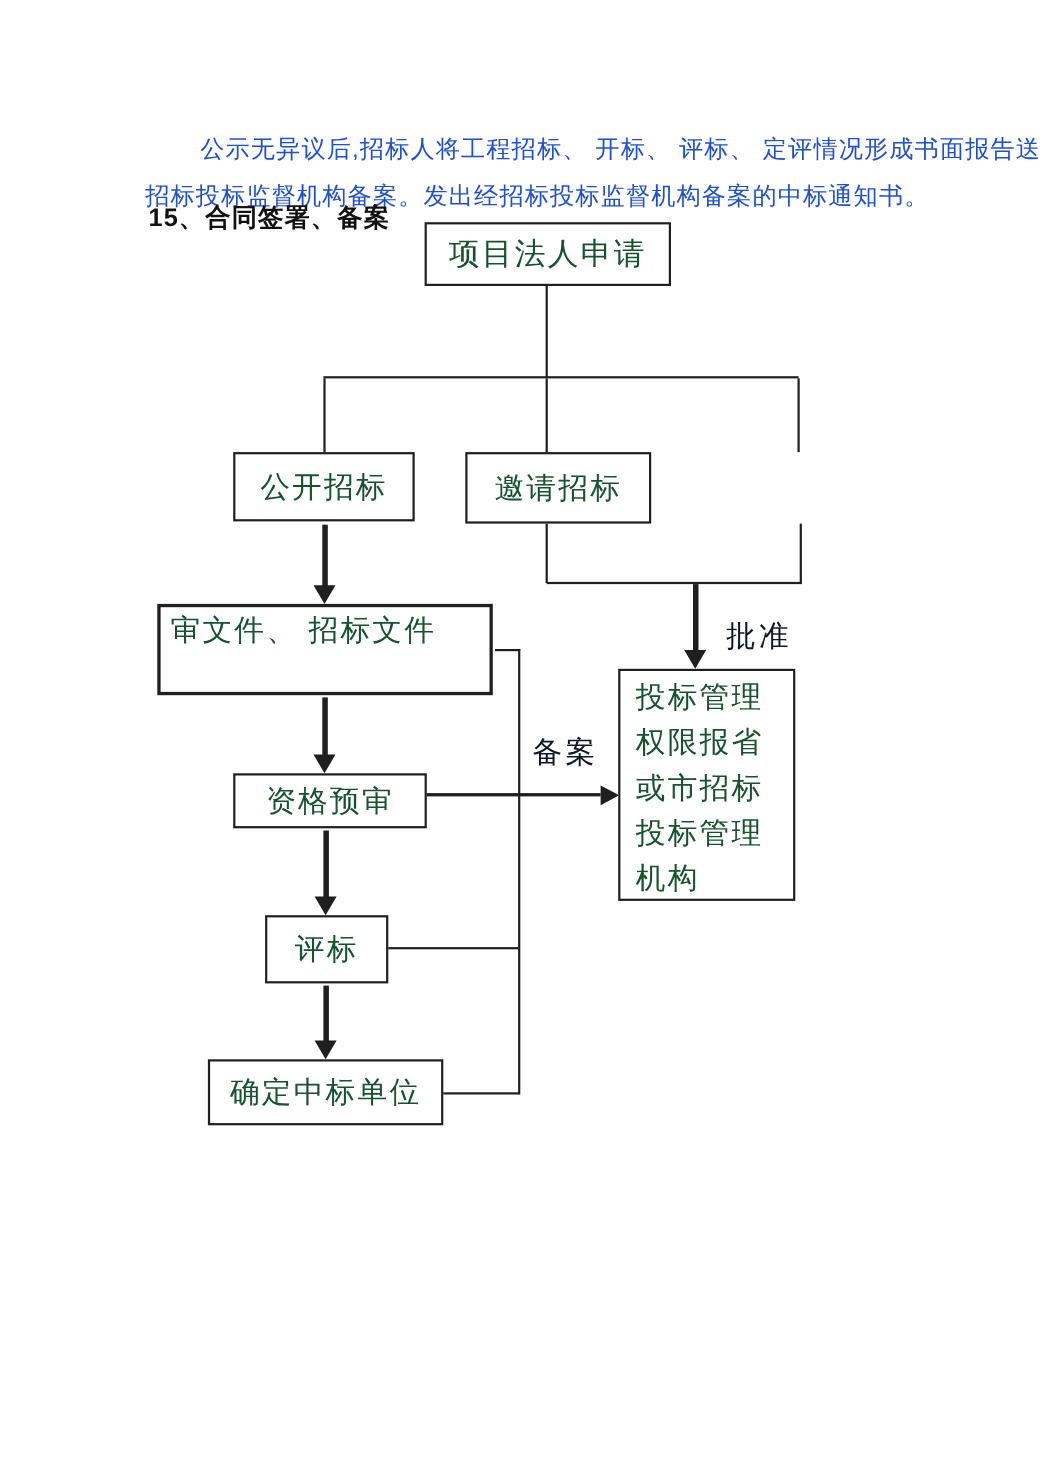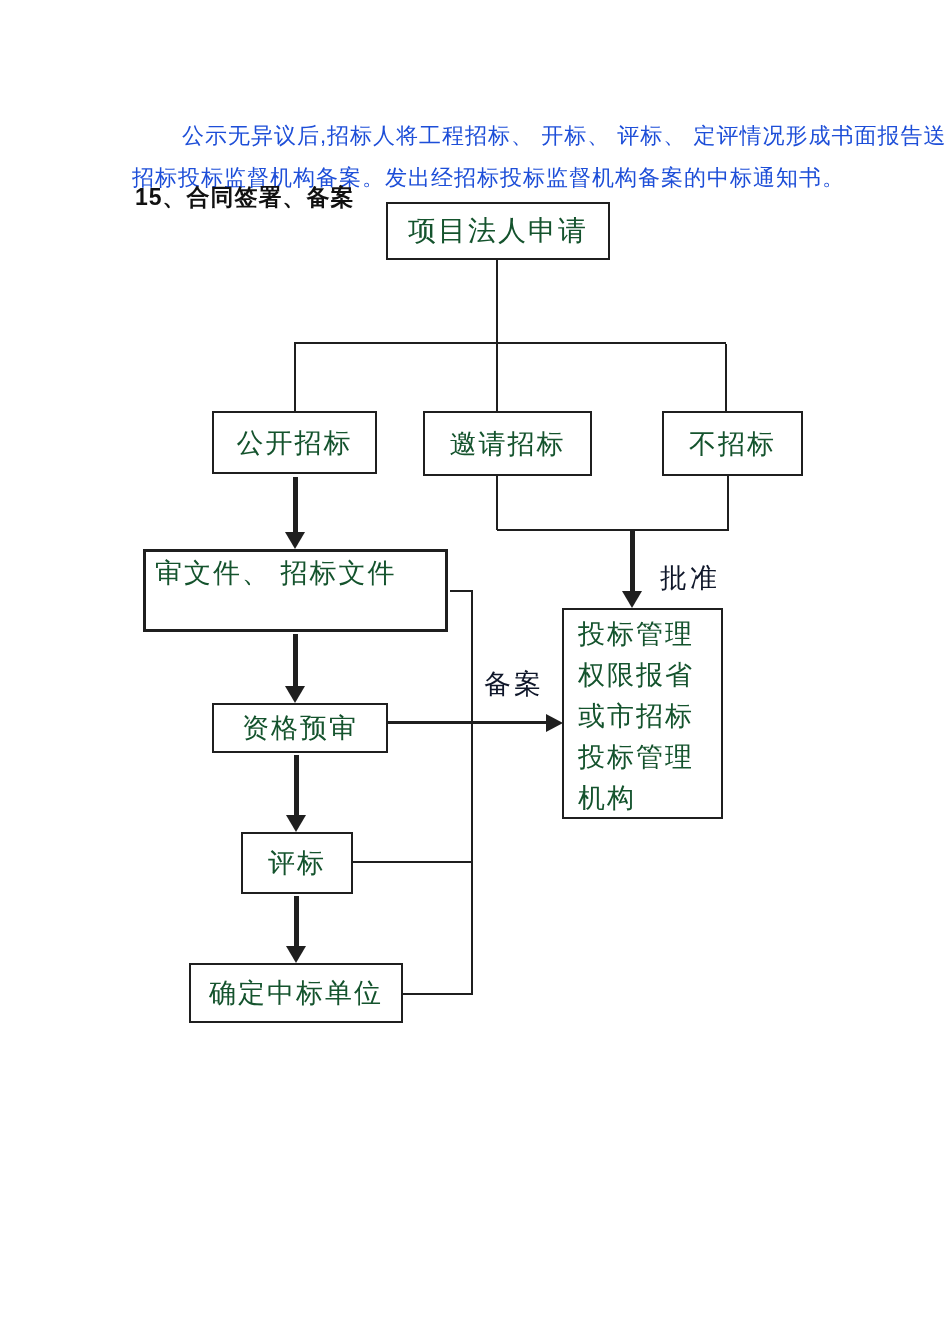--- a/index.html
+++ b/index.html
@@ -98,23 +98,20 @@
   </div>
 
   <div class="node" style="left:212px; top:411px; width:165px; height:63px;">
     <span>公开招标</span>
   </div>
 
   <div class="node" style="left:423px; top:411px; width:169px; height:65px;">
     <span>邀请招标</span>
   </div>
 
-  <div class="node" style="left:662px; top:411px; width:141px; height:65px;">
-    <span>不招标</span>
-  </div>
 
   <div class="node multiline" style="left:143px; top:549px; width:305px; height:83px; border-width:3px; padding:2px 0 0 9px; line-height:39px;">
     <span>审文件、 招标文件</span>
   </div>
 
   <div class="node" style="left:212px; top:703px; width:176px; height:50px;">
     <span>资格预审</span>
   </div>
 
   <div class="node" style="left:189px; top:963px; width:214px; height:60px;">

